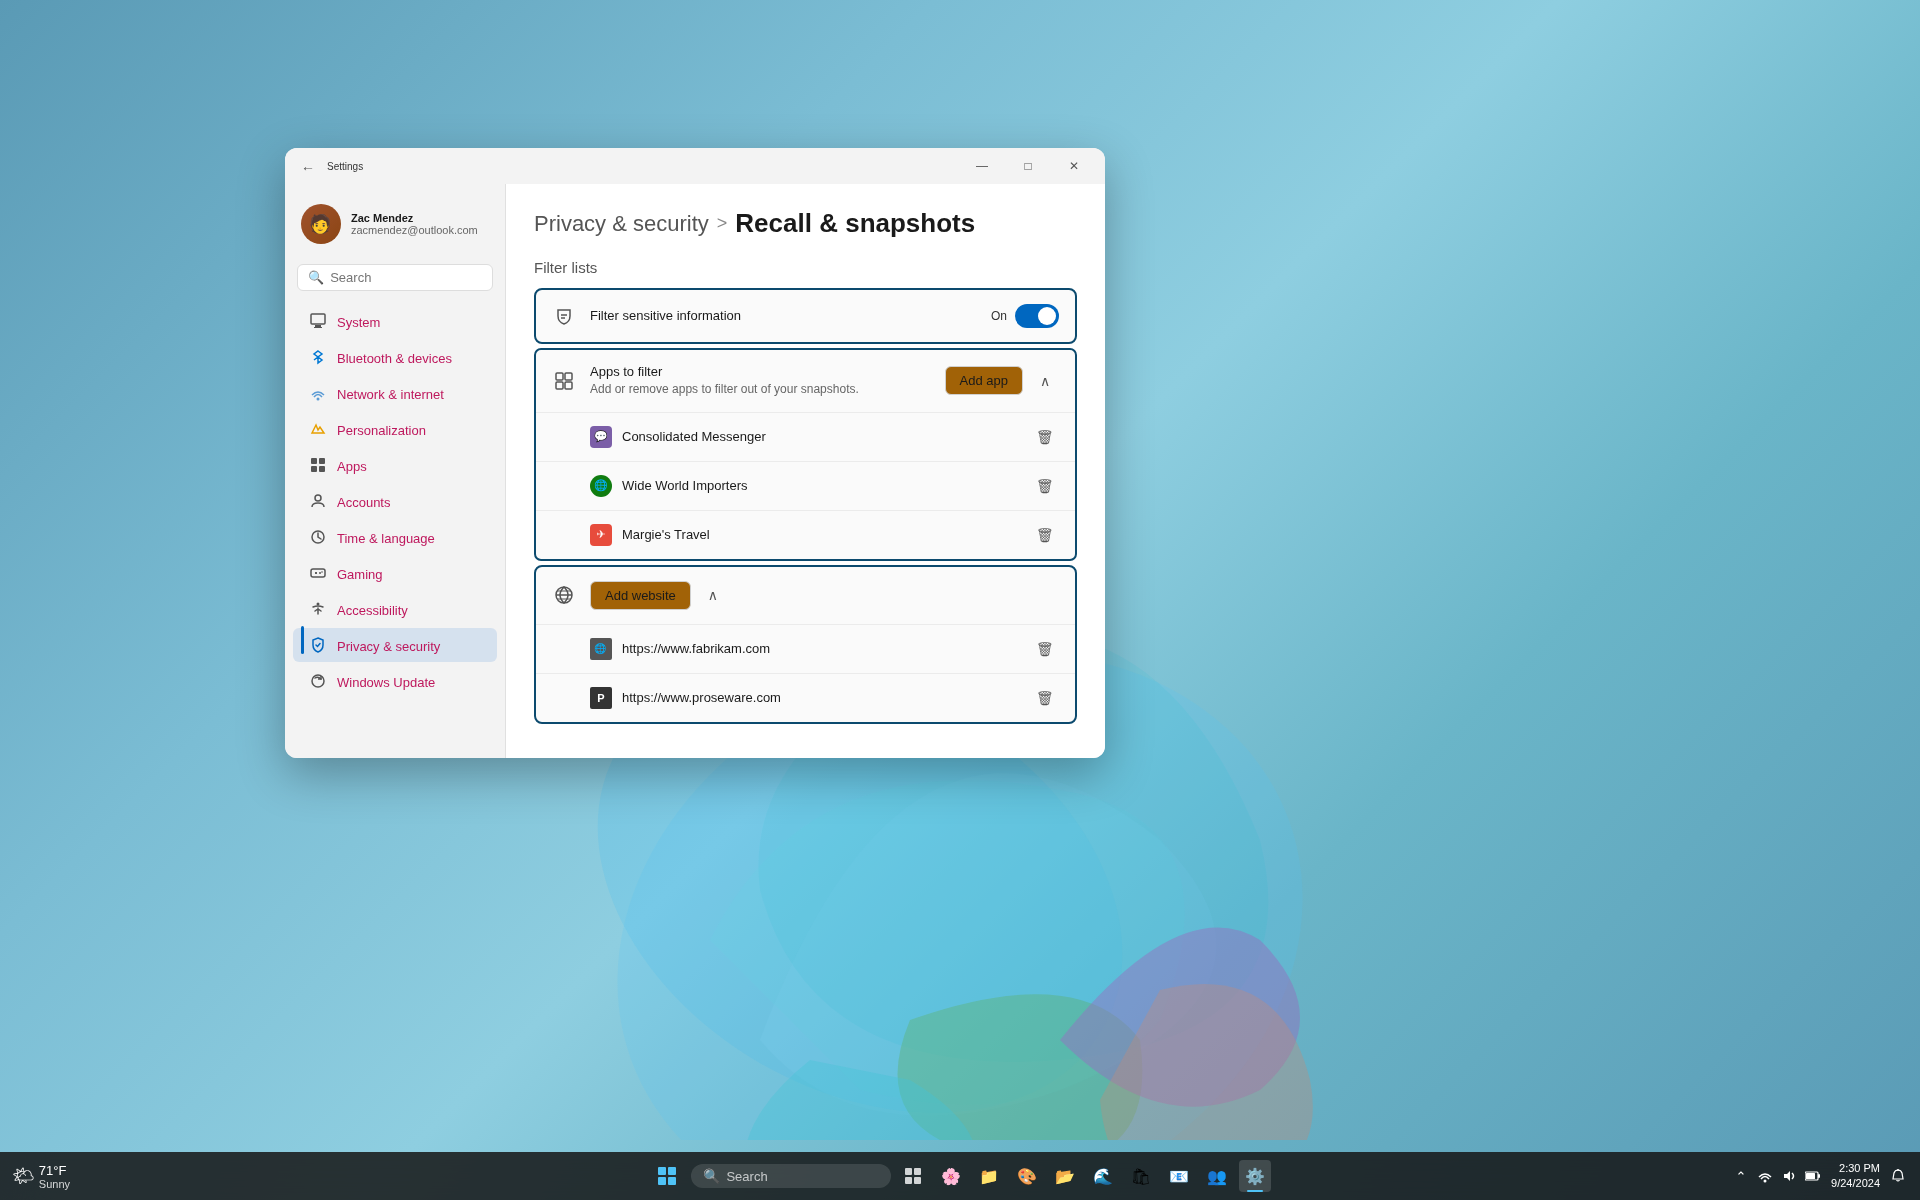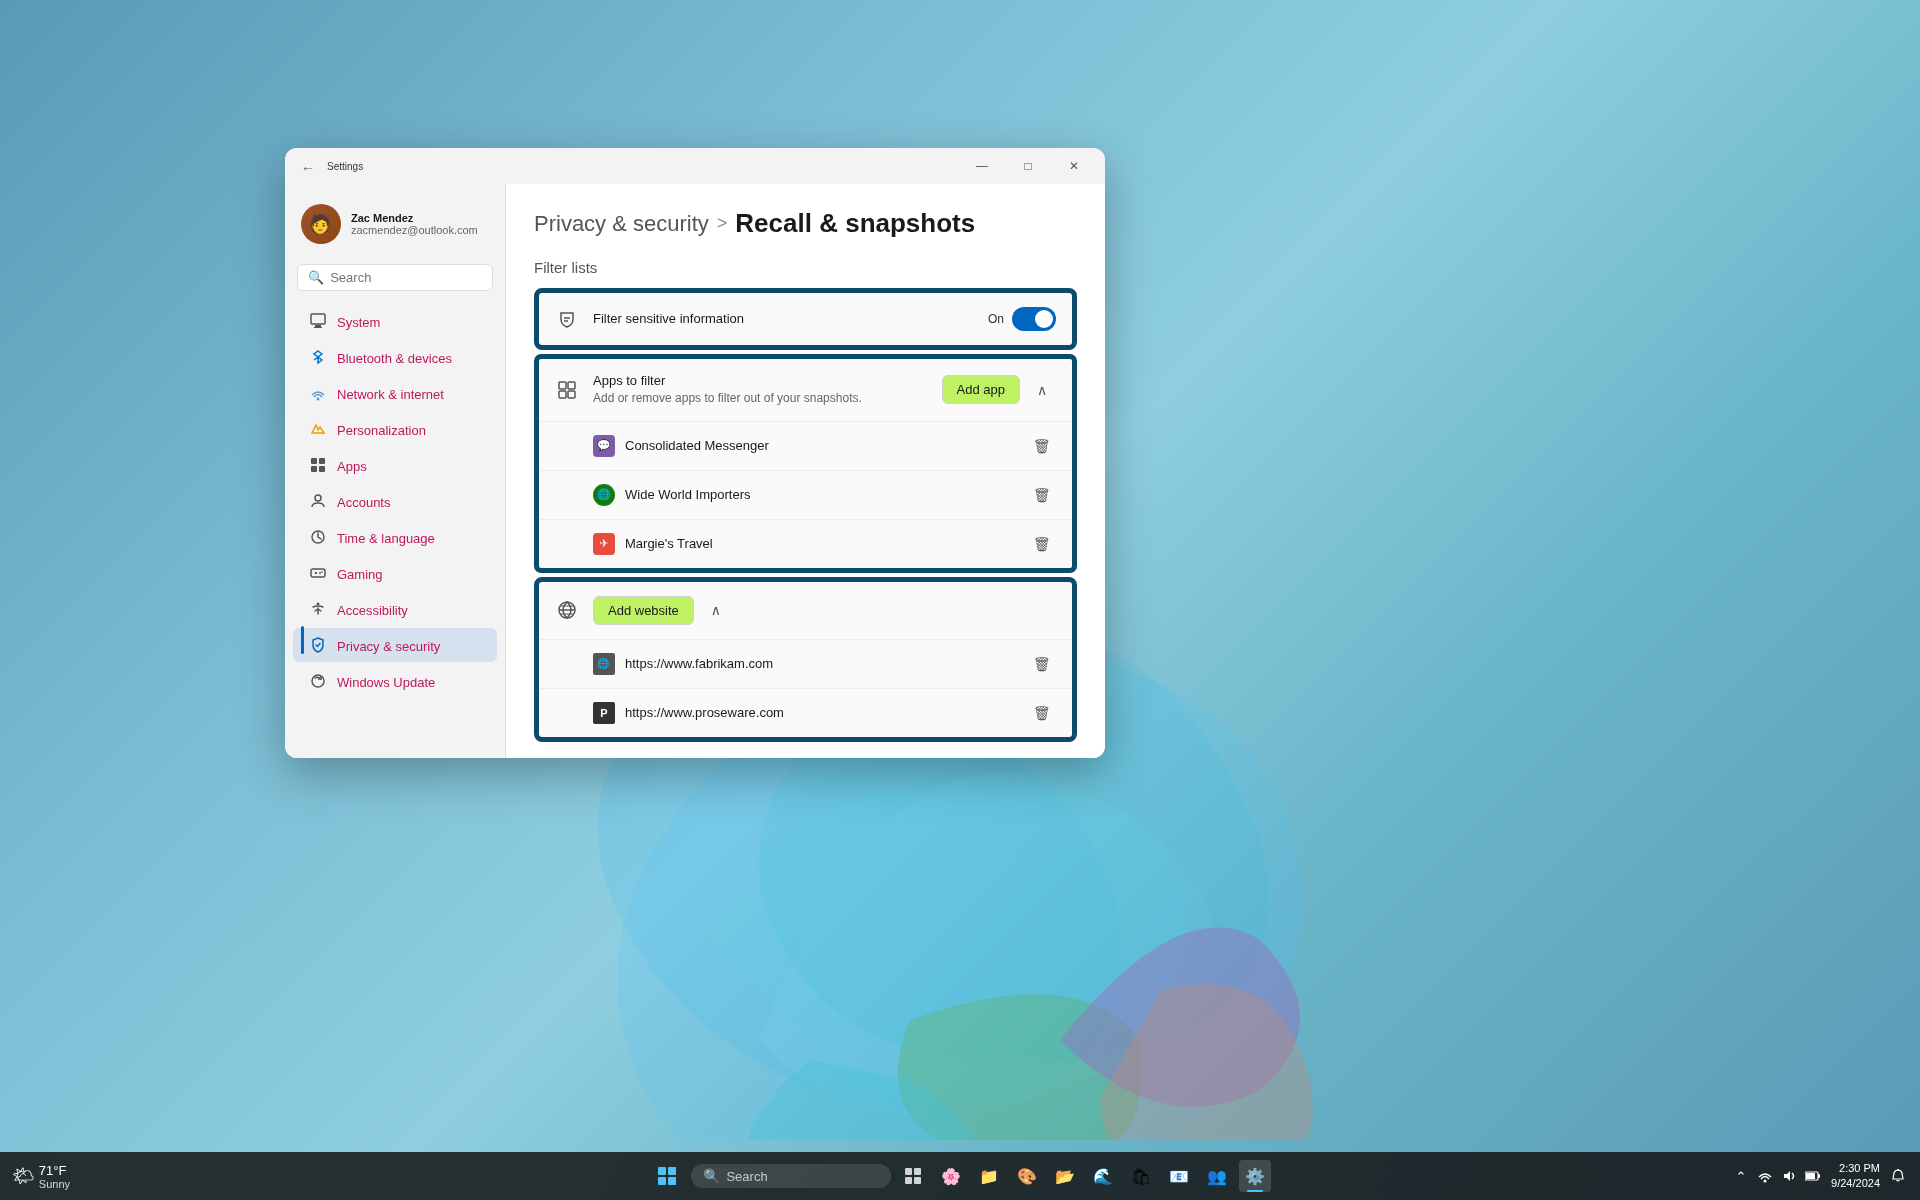--- a/index.html
+++ b/index.html
@@ -285,21 +285,21 @@
       color: #555;
       font-weight: 400;
       cursor: pointer;
     }
     .breadcrumb-sep { font-size: 18px; color: #888; }
     .breadcrumb-current { font-size: 26px; font-weight: 600; color: #1a1a1a; }
 
     .section-label { font-size: 15px; color: #555; margin-bottom: 12px; font-weight: 400; }
 
     .card {
-      border: 5px solid #0c4a6e;
+      border: 2px solid #0c4a6e;
       border-radius: 8px;
       margin-bottom: 4px;
       background: #fafafa;
       overflow: hidden;
     }
 
     .card-row {
       display: flex;
       align-items: center;
       padding: 14px 16px;
@@ -339,21 +339,21 @@
       border-radius: 50%;
       background: white;
       position: absolute;
       top: 3px;
       right: 3px;
       transition: right 0.2s;
     }
     .toggle-label { font-size: 12px; color: #333; }
 
     .add-btn {
-      background: #bef264;
+      background: #a16207;
       border: 1px solid #d0d0d0;
       border-radius: 6px;
       padding: 6px 14px;
       font-size: 13px;
       cursor: pointer;
       color: #1a1a1a;
     }
 
     .collapse-btn {
       width: 28px;

